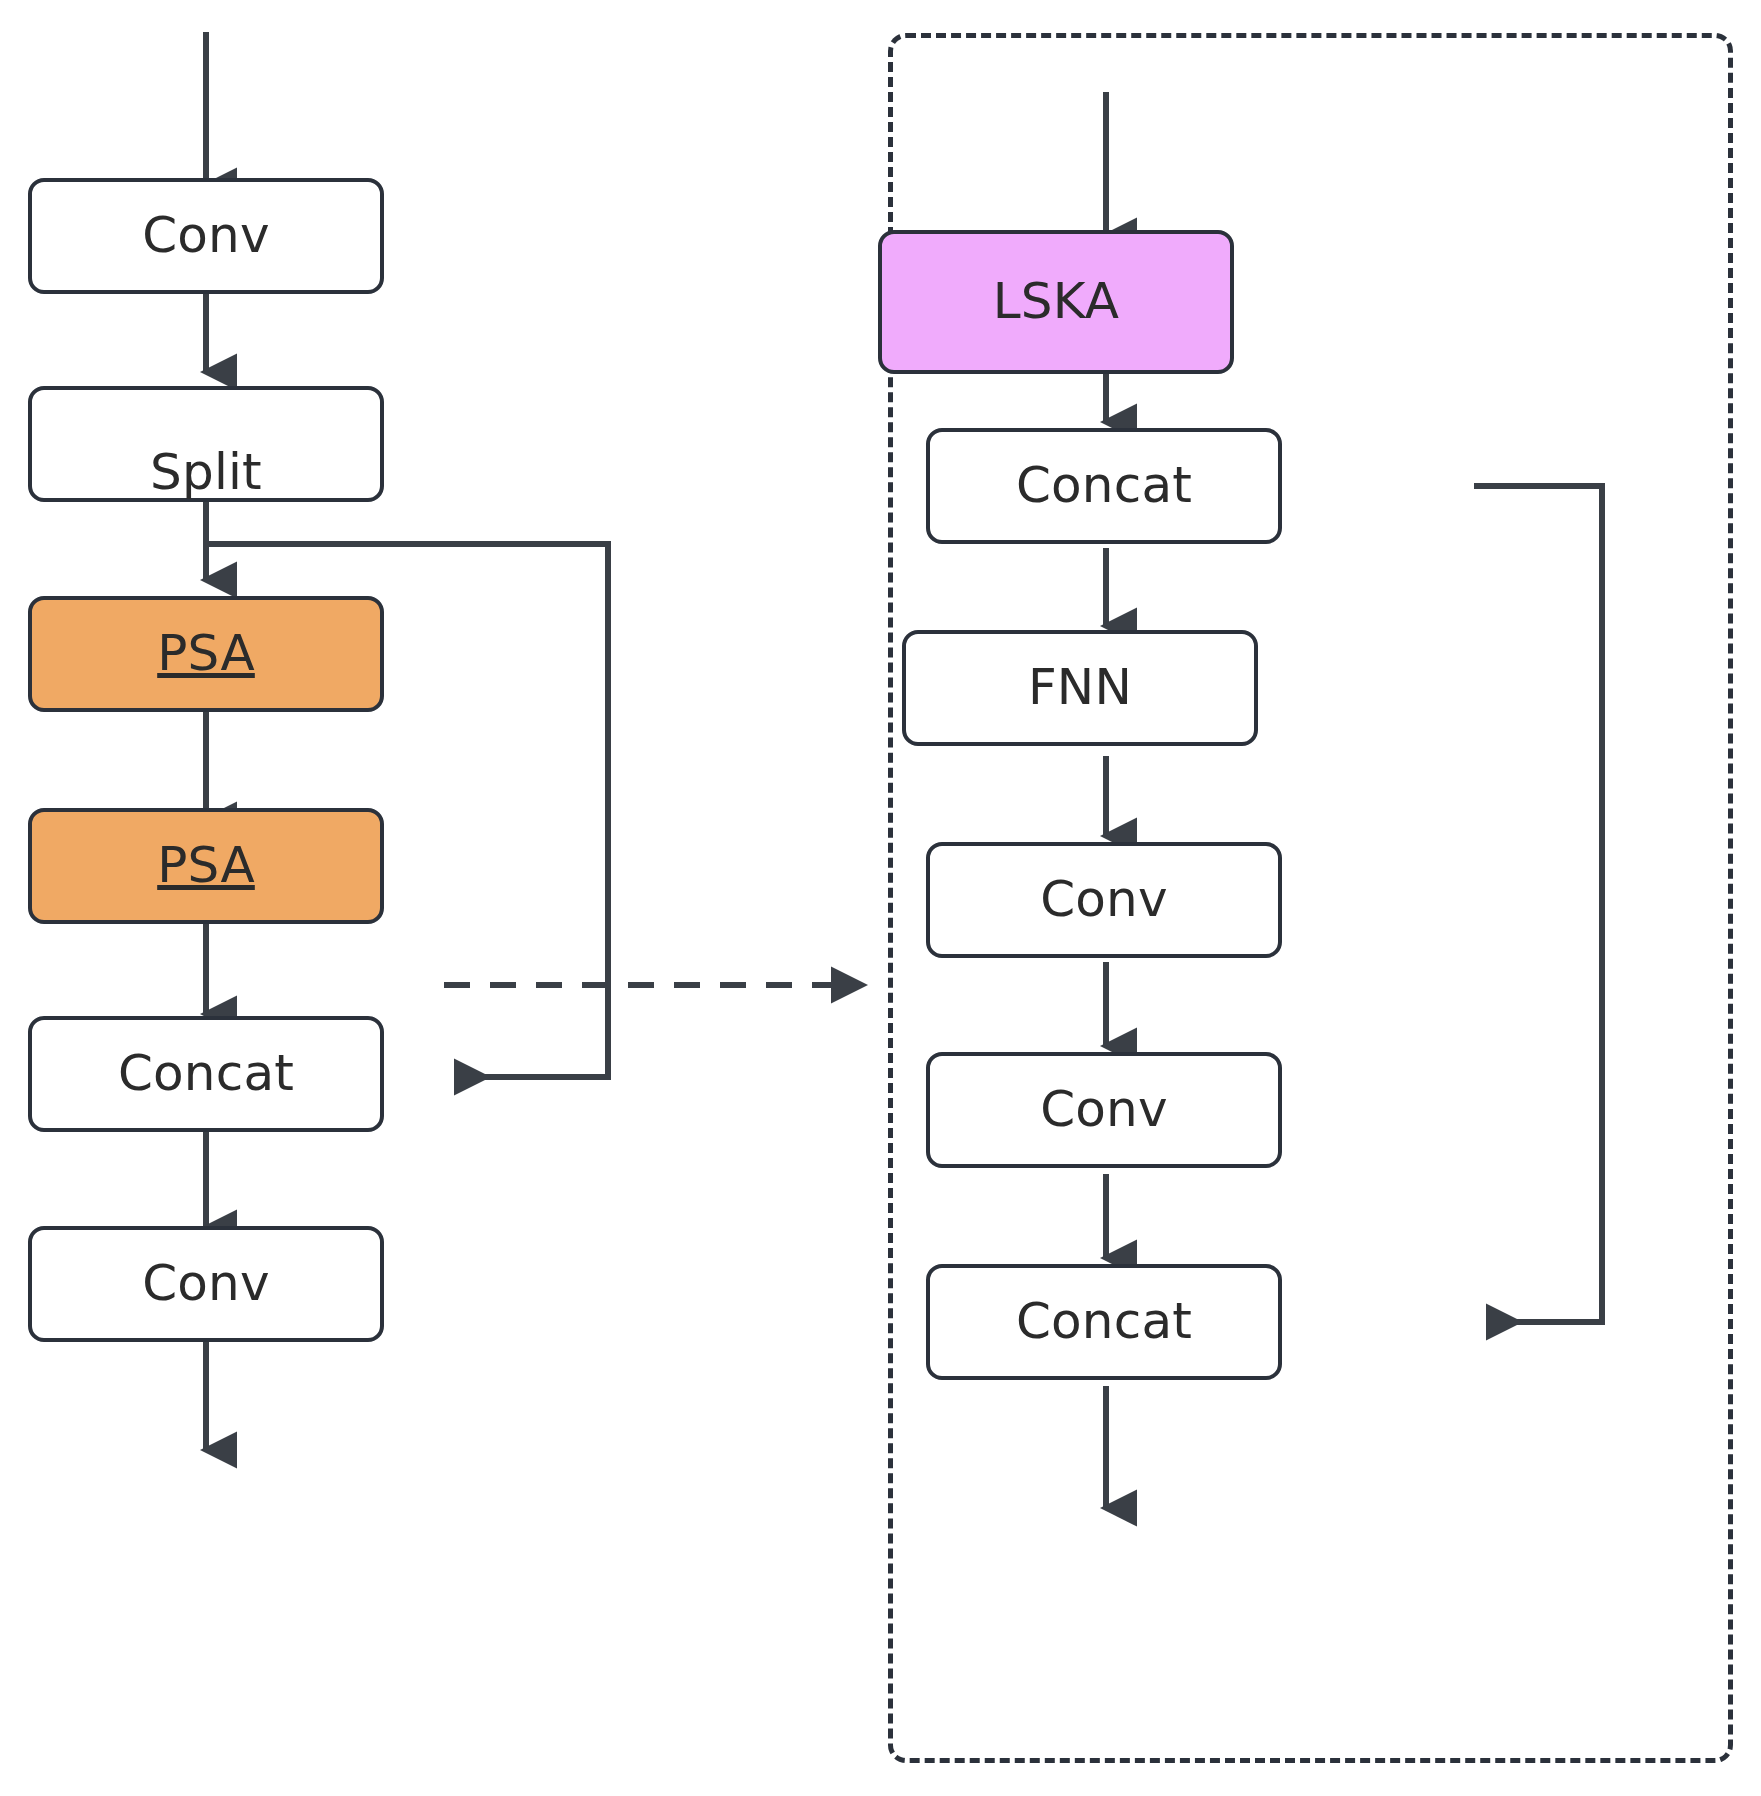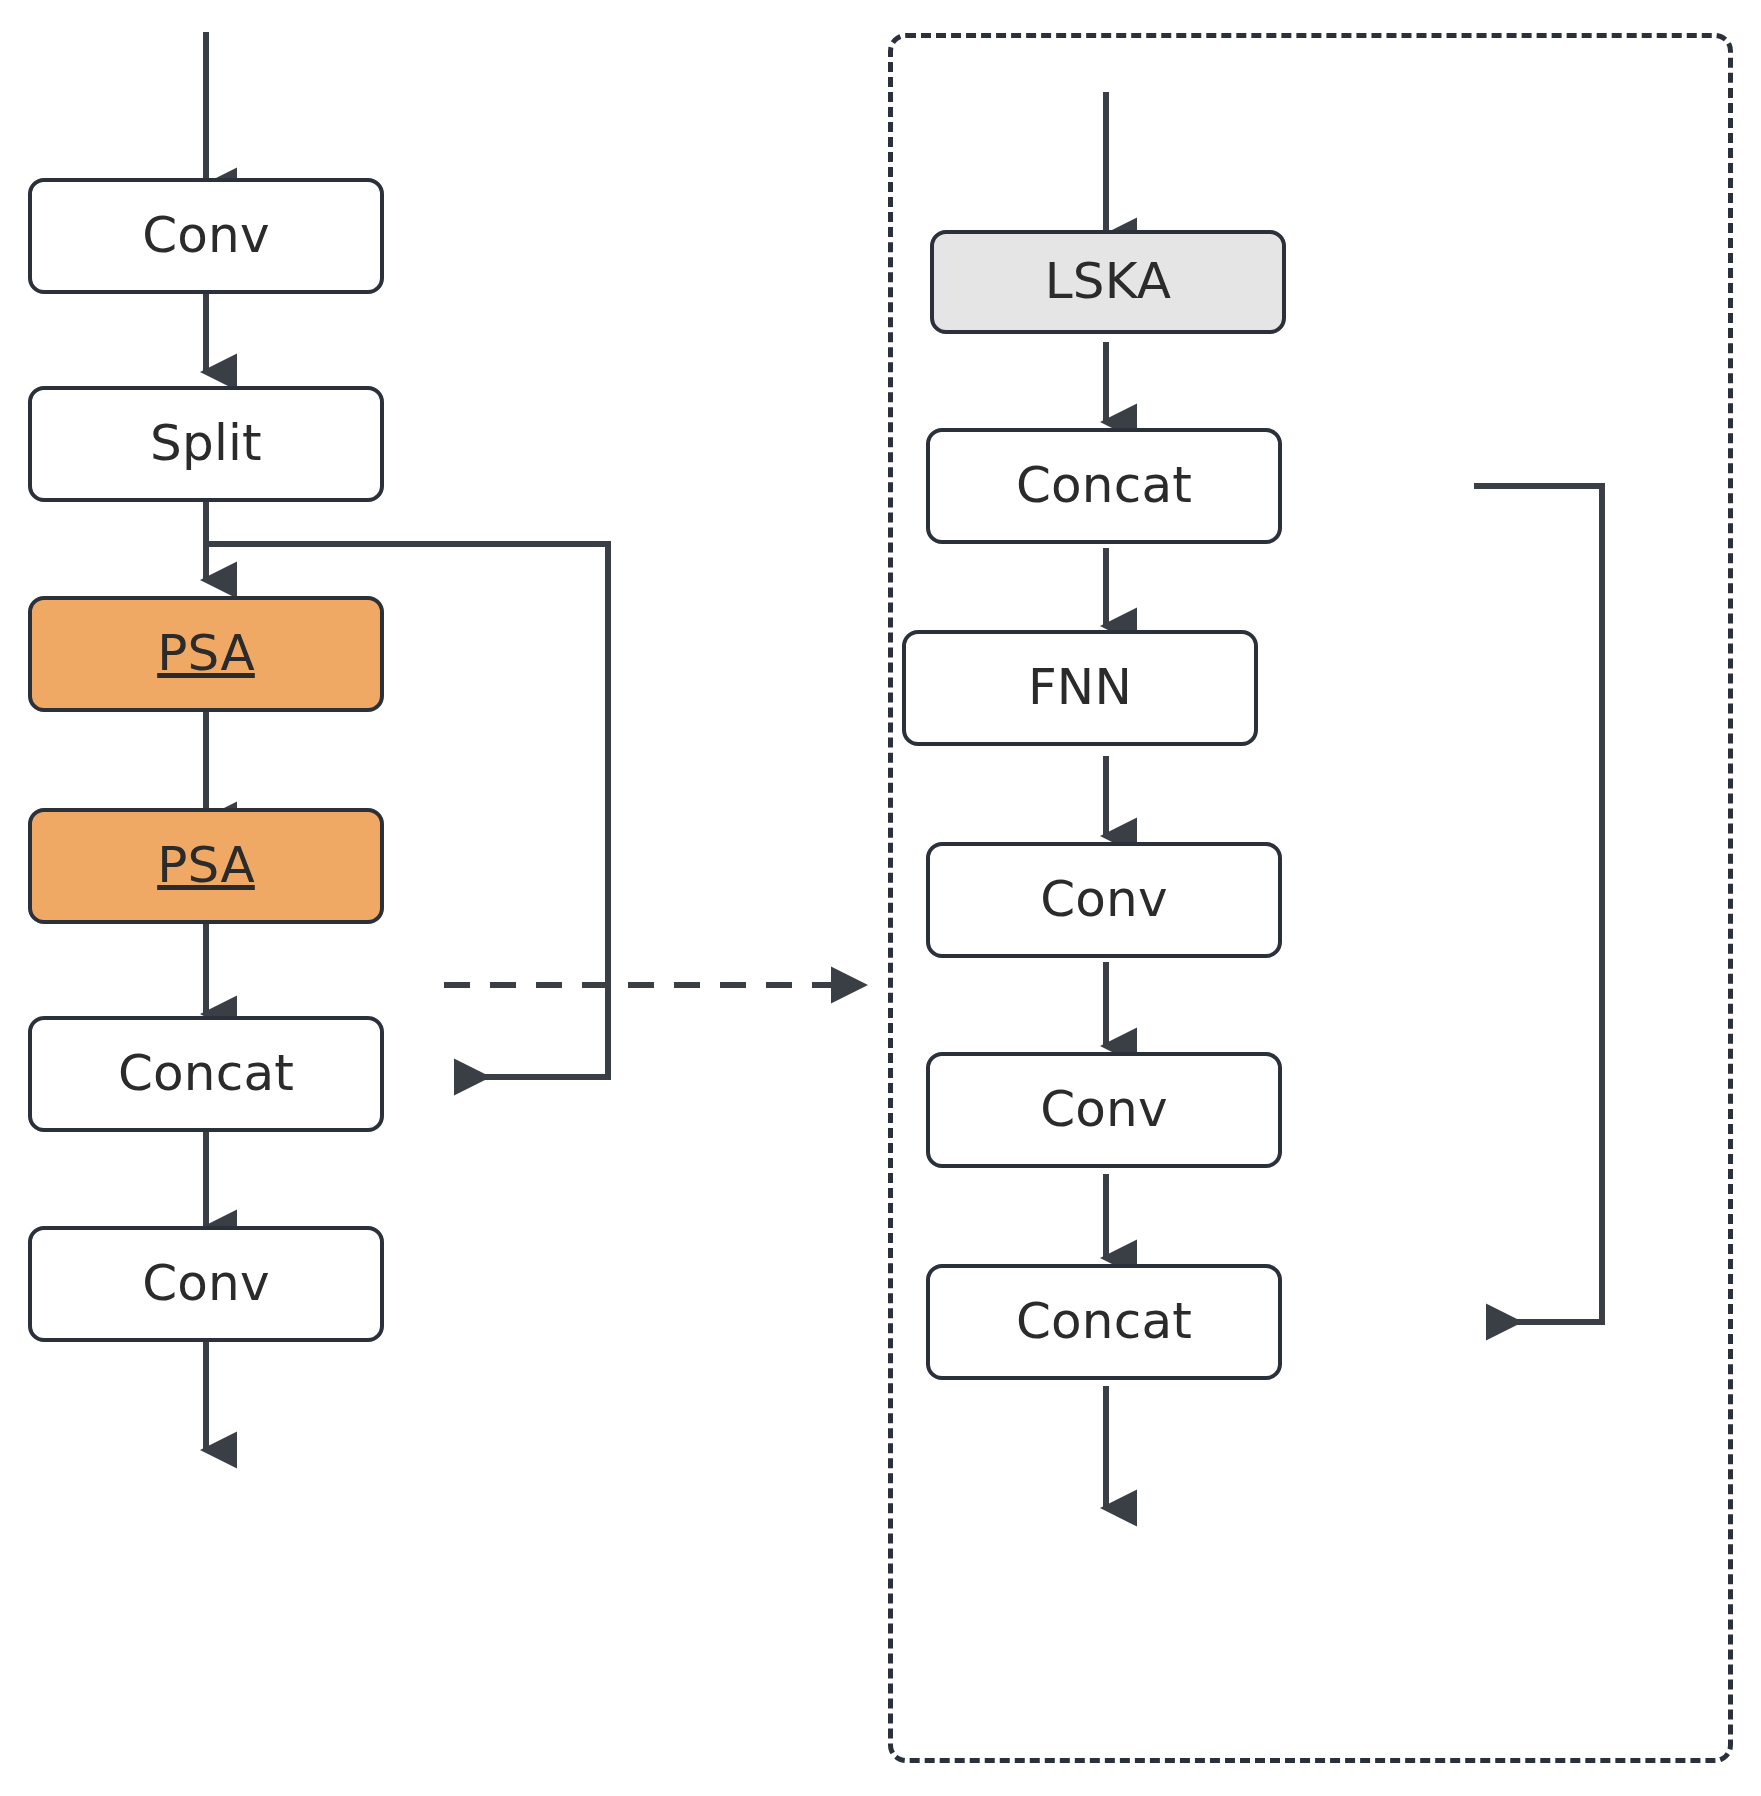--- a/index.html
+++ b/index.html
@@ -104,41 +104,41 @@
       <path d="M1474,486 L1602,486 L1602,1322 L1492,1322" marker-end="url(#ah-left)"></path>
     </g>
   </svg>
 
   <div class="dashed-panel" style="left:888px; top:33px; width:845px; height:1730px;"></div>
 
   <div class="node" style="left:28px; top:178px; width:356px; height:116px;">
     <span>Conv</span>
   </div>
 
-  <div class="node" style="left:28px; top:386px; width:356px; height:116px;">
+  <div class="node" style="left:28px; top:386px; width:356px; height:116px;align-items:flex-end;">
     <span>Split</span>
   </div>
 
   <div class="node accent-orange" style="left: 28px; top: 596px; width: 356px; height: 116px; background: rgb(240, 169, 100);">
     <span>PSA</span>
   </div>
 
   <div class="node accent-orange" style="left: 28px; top: 808px; width: 356px; height: 116px; background: rgb(240, 169, 100);">
     <span>PSA</span>
   </div>
 
   <div class="node" style="left:28px; top:1016px; width:356px; height:116px;">
     <span>Concat</span>
   </div>
 
   <div class="node" style="left:28px; top:1226px; width:356px; height:116px;">
     <span>Conv</span>
   </div>
 
-  <div class="node accent-blue" style="left: 930px; top: 230px; width: 356px; height: 104px; background: #e5e5e5;">
+  <div class="node accent-blue" style="left: 878px; top: 230px; width: 356px; height: 144px; background: #f0abfc;">
     <span>LSKA</span>
   </div>
 
   <div class="node" style="left:926px; top:428px; width:356px; height:116px;">
     <span>Concat</span>
   </div>
 
   <div class="node" style="left:902px; top:630px; width:356px; height:116px;">
     <span>FNN</span>
   </div>

